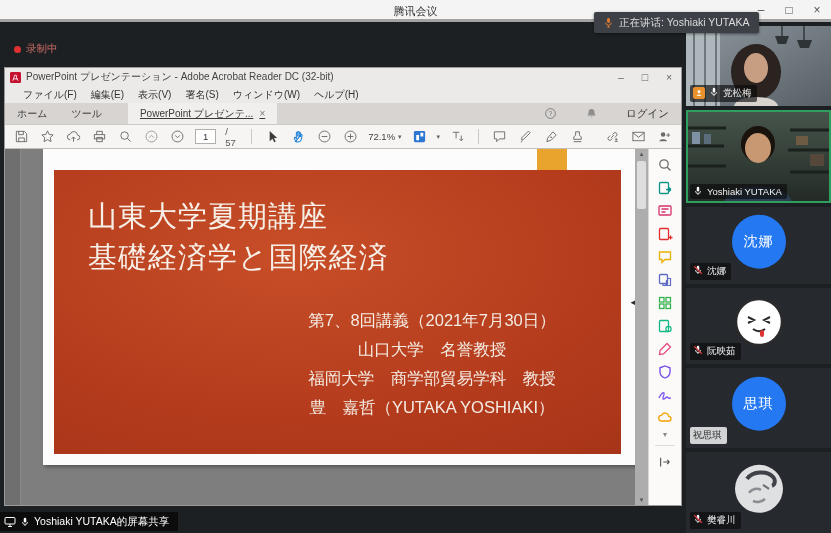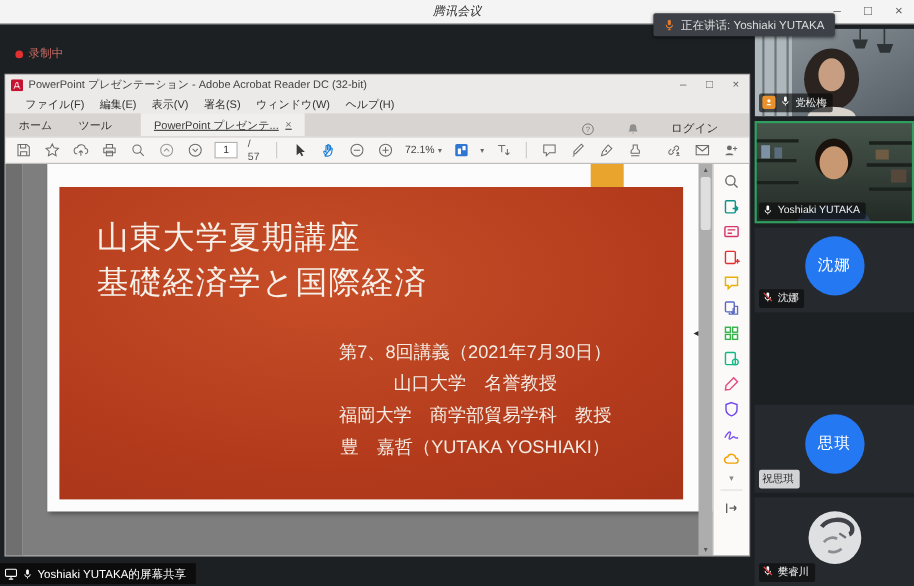--- a/index.html
+++ b/index.html
@@ -1,41 +1,41 @@
 <!DOCTYPE html>
 <html style="--slide_red: #b23a1c; --slide_red_light: #c74e27; --slide_red_dark: #992d15; --slide_gold: #e9a42e; --avatar_blue: #2478f2; --active_green: #2f9e5f; --record_red: #e03131;"><head>
 <meta charset="utf-8">
 <style>
   * { margin:0; padding:0; box-sizing:border-box; }
   html,body { background:#333; }
   body { font-family:"Liberation Sans","DejaVu Sans",sans-serif; }
   #stage { position:relative; width:831px; height:533px; background:#1d2023; overflow:hidden; margin:0 auto; }
 
   
-  .mt-titlebar { position:absolute; left:0; top:0; width:831px; height:22px; background:#f4f4f4; border-bottom:1px solid #a3a3a3; z-index:30;font-style:italic; }
+  .mt-titlebar { position:absolute; left:0; top:0; width:831px; height:22px; background:#f4f4f4; border-bottom:3px solid #a3a3a3; z-index:30; }
   .mt-title { position:absolute; left:0; right:0; top:0; height:22px; line-height:22px; text-align:center; font-size:11px; color:#333; }
   .mt-controls { position:absolute; right:0; top:0; height:22px; display:flex; }
   .mt-controls span { width:28px; height:22px; line-height:20px; text-align:center; font-size:12px; color:#555; cursor:pointer; }
   .toast { position:absolute; left:594px; top:12px; height:21px; z-index:40; background:#3d4147; border-radius:2px; box-shadow:0 1px 3px rgba(0,0,0,.5); display:flex; align-items:center; gap:5px; padding:0 9px; font-size:10.5px; color:#dcdcdc; white-space:nowrap; }
   .recording { position:absolute; left:14px; top:42px; display:flex; align-items:center; gap:5px; font-size:10.5px; color:#c96b63; }
   .rec-dot { width:7px; height:7px; border-radius:50%; background:var(--record_red,#e03131); }
 
   
   .acro { position:absolute; left:5px; top:68px; width:676px; height:437px; background:#f1efed; display:flex; flex-direction:column; font-size:10.5px; color:#3c3c3c; box-shadow:0 0 0 1px #9a9a9a; }
   .acro-titlebar { height:18px; background:#eceae8; display:flex; align-items:center; gap:5px; padding-left:5px; }
   .acro-title { flex:1; font-size:10px; color:#444; white-space:nowrap; overflow:hidden; }
   .acro-controls { display:flex; }
   .acro-controls span { width:24px; text-align:center; font-size:10.5px; color:#666; cursor:pointer; }
   .acro-menubar { height:17px; display:flex; align-items:center; gap:14px; padding-left:18px; background:#eceae8; }
   .acro-menubar span { cursor:pointer; font-size:10px; color:#333; }
   .acro-tabbar { height:21px; background:#d7d4d1; display:flex; align-items:stretch; }
   .tab { padding:0 12px; display:flex; align-items:center; gap:6px; font-size:10px; color:#3a3a3a; cursor:pointer; }
   .tab.doc { background:#f1efed; margin-left:14px;text-decoration:underline; }
   .tab .x { color:#777; font-size:10px; }
-  .tabbar-right { margin-left:auto; display:flex; align-items:flex-end; gap:28px; padding-right:28px; }
+  .tabbar-right { margin-left:auto; display:flex; align-items:center; gap:28px; padding-right:12px; }
   .tabbar-right .login { font-size:10.5px; color:#333; cursor:pointer; }
   .acro-toolbar { height:25px; background:#f7f5f3; border-top:1px solid #cfccc8; border-bottom:1px solid #c2bfbb; display:flex; align-items:center; padding:0 8px; gap:9px; }
   .ti { width:17px; height:17px; display:flex; align-items:center; justify-content:center; cursor:pointer; flex:0 0 auto; }
   .ti svg { display:block; }
   .tsep { width:1px; height:15px; background:#ccc9c5; margin:0 3px; }
   .pagebox { width:24px; height:15px; background:#fff; border:1px solid #b3b0ac; text-align:center; font-size:9.5px; line-height:14px; color:#333; }
   .pagetotal { font-size:9.5px; color:#555; }
   .zoombox { display:flex; align-items:center; gap:3px; font-size:9.5px; color:#444; cursor:pointer; }
   .caret { font-size:7px; color:#666; }
   .tspacer { flex:1; }
@@ -446,20 +446,36 @@
     <div class="tile-label">
       <svg width="10" height="10" viewBox="0 0 12 12">
           <rect x="4.5" y="1" width="3" height="5.5" rx="1.5" fill="#fff"></rect>
           <path d="M3 6a3 3 0 006 0M6 9.2v1.6" stroke="#fff" fill="none"></path>
           <path d="M1.5 1.5l9 9" stroke="#e23b3b" stroke-width="1.4"></path>
         </svg>
       <span>沈娜</span>
     </div>
   </div>
 
+  <div class="tile" style="top:288px;height:76px;background:#26292e;">
+    <svg width="50" height="50" viewBox="0 0 50 50" style="position:absolute;left:50%;top:50%;transform:translate(-50%,-58%);">
+      <circle cx="25" cy="25" r="23" fill="#fff" stroke="#2b2b2b" stroke-width="2.5"></circle>
+      <path d="M14 20l6 3-6 3M36 20l-6 3 6 3" stroke="#2b2b2b" stroke-width="2" fill="none"></path>
+      <path d="M19 32c4 3 8 3 12 0" stroke="#2b2b2b" stroke-width="2" fill="none"></path>
+      <rect x="26" y="33" width="4" height="7" rx="2" fill="#d33"></rect>
+    </svg>
+    <div class="tile-label">
+      <svg width="10" height="10" viewBox="0 0 12 12">
+          <rect x="4.5" y="1" width="3" height="5.5" rx="1.5" fill="#fff"></rect>
+          <path d="M3 6a3 3 0 006 0M6 9.2v1.6" stroke="#fff" fill="none"></path>
+          <path d="M1.5 1.5l9 9" stroke="#e23b3b" stroke-width="1.4"></path>
+        </svg>
+      <span>阮映茹</span>
+    </div>
+  </div>
 
   <div class="tile" style="top:368px;height:80px;background:#26292e;">
     <div class="avatar-circle">思琪</div>
     <div class="tile-label light">
       <span>祝思琪</span>
     </div>
   </div>
 
   <div class="tile" style="top:452px;height:81px;background:#26292e;">
     <svg width="52" height="52" viewBox="0 0 52 52" style="position:absolute;left:50%;top:50%;transform:translate(-50%,-58%);">

